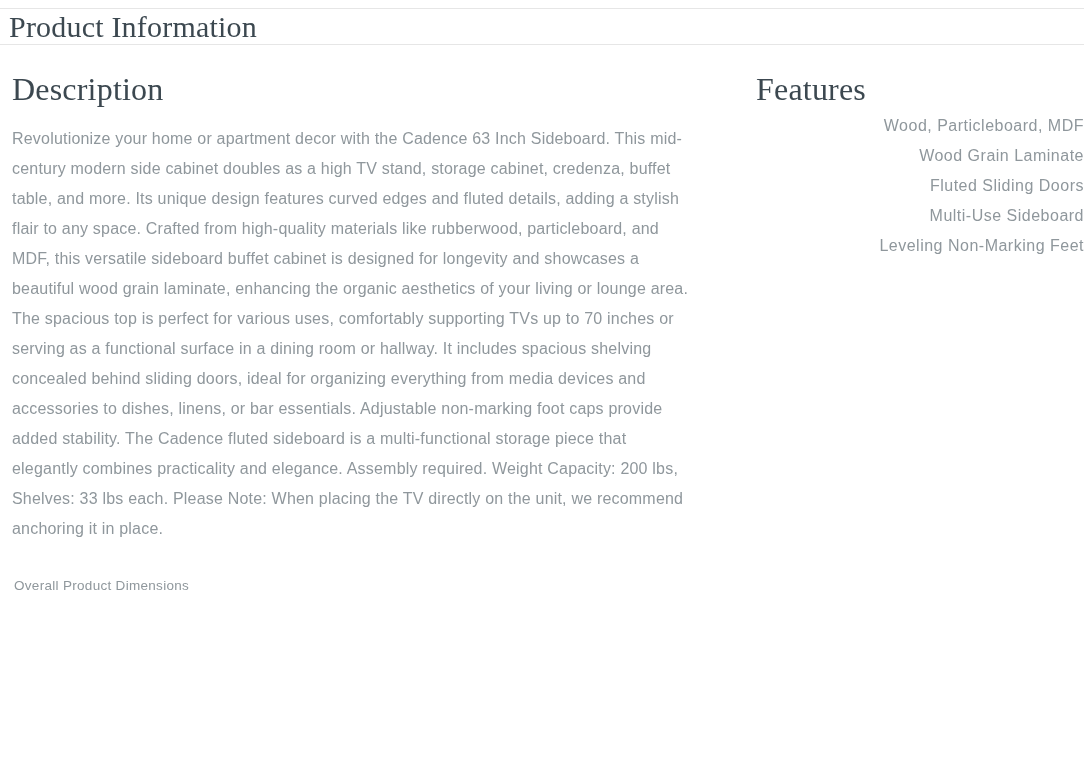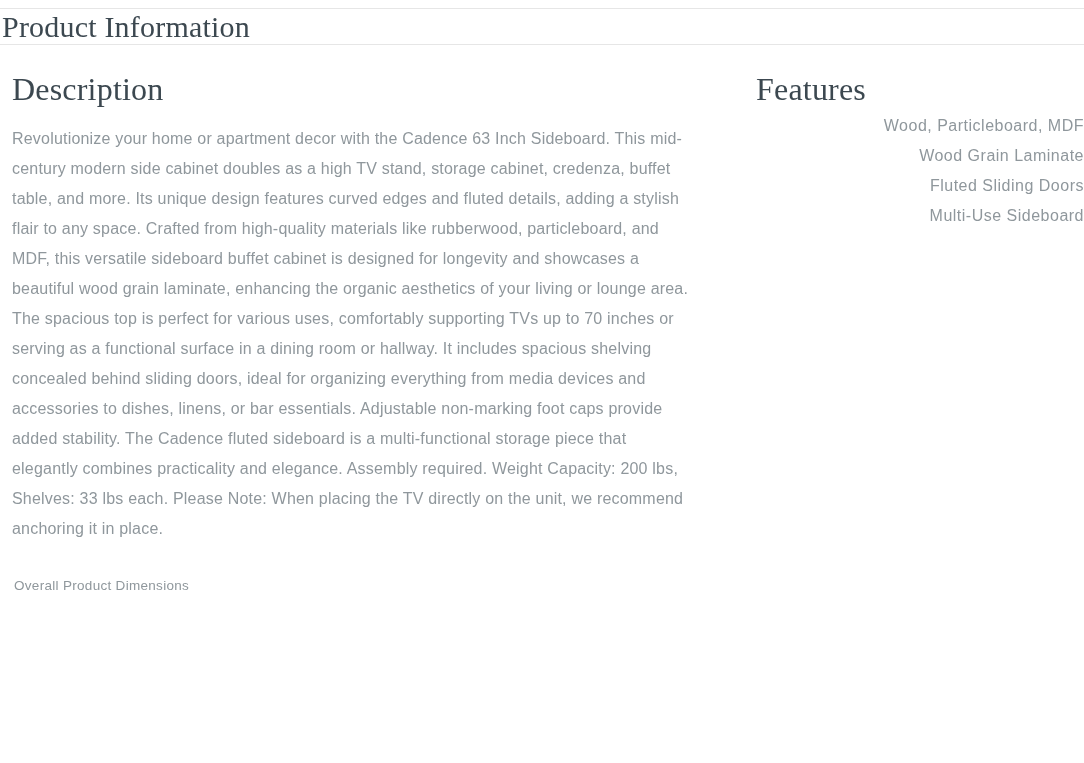--- a/index.html
+++ b/index.html
@@ -18,21 +18,21 @@
     height: 0;
   }
   .rule-top { margin-top: 8px; }
 
   h1.page-title {
     font-family: "Liberation Serif", "DejaVu Serif", serif;
     font-weight: 400;
     font-size: 30px;
     line-height: 34px;
     color: #3c4850;
-    padding-left: 2px;
+    padding-left: 9px;
     margin-top: 1px;
     letter-spacing: 0.2px;
   }
 
   .columns {
     display: flex;
     flex-direction: row;
     padding-left: 12px;
   }
   .col-left { width: 686px; }
@@ -144,17 +144,18 @@
       <ul class="features-list">
 
           <li>Wood, Particleboard, MDF</li>
 
           <li>Wood Grain Laminate</li>
 
           <li>Fluted Sliding Doors</li>
 
           <li>Multi-Use Sideboard</li>
 
+          <li>Leveling Non-Marking Feet</li>
         </ul>
     </div>
 
   </div>
 </div>
 
 </body></html>

